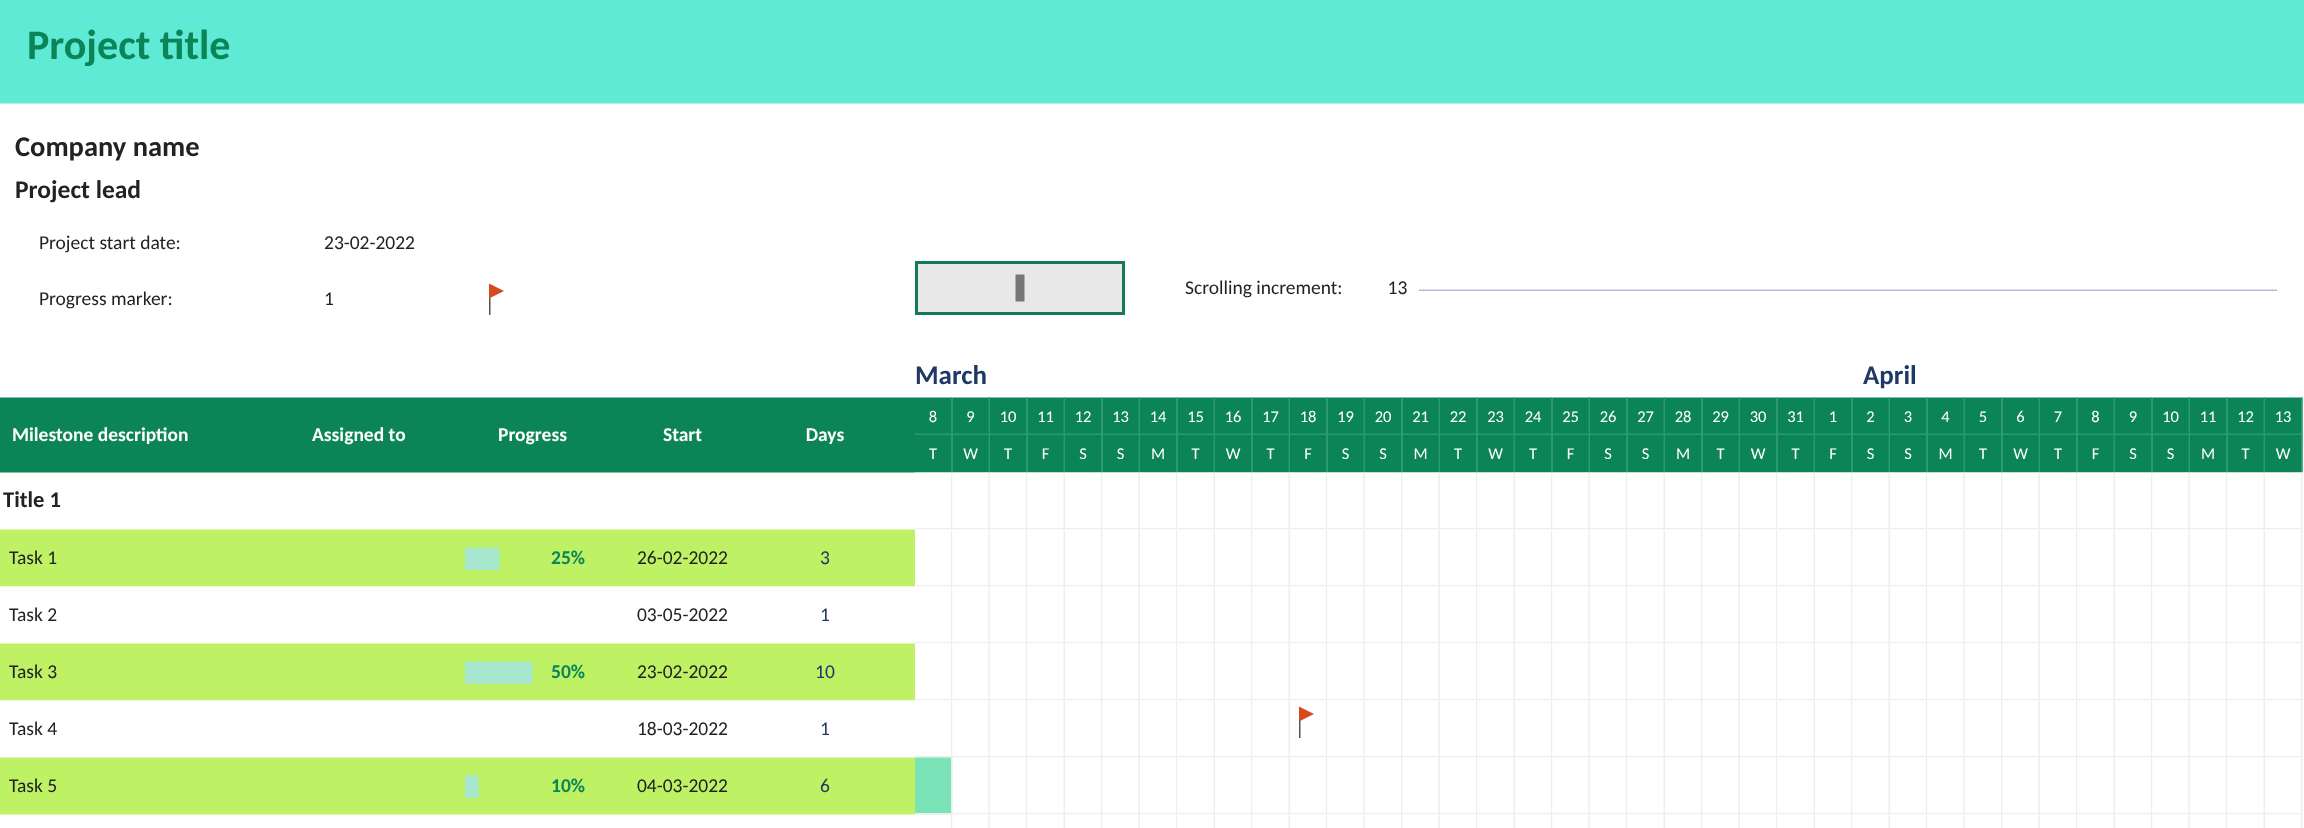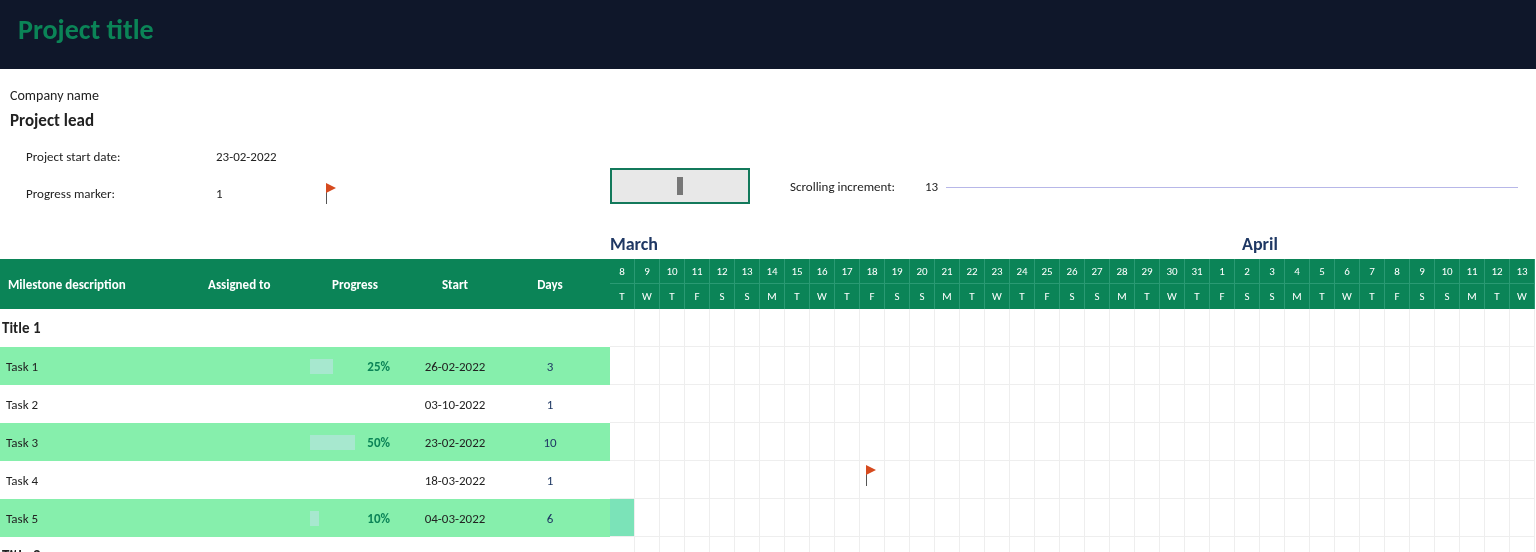--- a/index.html
+++ b/index.html
@@ -1,20 +1,20 @@
 <!DOCTYPE html>
 <html><head>
 <meta charset="utf-8">
 <style>
   * { box-sizing: border-box; margin: 0; padding: 0; }
   body { font-family: "Segoe UI", Calibri, Arial, sans-serif; font-size: 13px; color: #222; background: #fff; width: 1536px; }
-  .title-bar { background: #0f172a; padding: 12px 18px 22px 18px; }
+  .title-bar { background: #5eead4; padding: 12px 18px 22px 18px; }
   .project-title { color: #0b8457; font-size: 28px; font-weight: 700; }
   .header-block { padding: 10px 18px 0 10px; }
-  .company-name { font-size: 14px; font-weight: 400; margin: 8px 0 6px 0; }
+  .company-name { font-size: 19px; font-weight: 700; margin: 8px 0 6px 0; }
   .project-lead { font-size: 17px; font-weight: 700; margin: 6px 0 18px 0; }
   .top-row { display: flex; align-items: center; }
   .meta-col { width: 600px; }
   .meta-row { display: flex; align-items: center; font-size: 13px; margin-bottom: 22px; margin-left: 16px; }
   .meta-label { width: 190px; }
   .meta-value { width: 110px; }
   .flag { width: 0; height: 0; border-top: 5px solid transparent; border-bottom: 5px solid transparent; border-left: 10px solid #d64a1e; position: relative; }
   .flagpole { display:inline-block; width:1px; height:14px; background:#555; position:relative; top:3px; }
   .flagwrap { display:inline-flex; align-items:flex-start; }
   .scroll-box { width: 140px; height: 36px; border: 2px solid #13795b; background: #e8e8e8; display:flex; align-items:center; justify-content:center; margin-right: 40px; }
@@ -40,21 +40,21 @@
   
   .date-head { display:flex; }
   .date-col { width: 25px; background:#0b8457; color:#fff; text-align:center; border-right:1px solid #2a9a73; }
   .date-num { height:25px; line-height:25px; font-size:11px; border-bottom:1px solid #2a9a73; }
   .date-wd { height:25px; line-height:25px; font-size:11px; }
   
   
   .body-row { display:flex; height:38px; align-items:stretch; }
   .left-cells { width:610px; display:flex; align-items:center; position:relative; }
   .sec-title .left-cells { font-weight:700; font-size:15px; padding-left:2px; }
-  .task .left-cells { background:#86efac; }
+  .task .left-cells { background:#bef264; }
   .task.alt .left-cells { background:#fff; }
   .lc { font-size:13px; }
   .lc-desc { width:200px; padding-left:6px; }
   .lc-assigned { width:110px; }
   .lc-prog { width:90px; text-align:right; font-weight:700; color:#0b8457; position:relative; padding-right:10px;padding-left:25px; }
   .prog-bar { position:absolute; left:0; top:0; bottom:0; background:#a7e8cf; }
   .prog-text { position:relative; z-index:2; }
   .lc-start { width:110px; text-align:center; }
   .lc-days { width:80px; text-align:center; color:#1f3864; }
   
@@ -357,21 +357,21 @@
         <div class="g-cell"></div>
         <div class="g-cell"></div>
         <div class="g-cell"></div>
       </div>
     </div>
     <div class="body-row task alt">
       <div class="left-cells">
         <div class="lc lc-desc">Task 2</div>
         <div class="lc lc-assigned"></div>
         <div class="lc lc-prog"></div>
-        <div class="lc lc-start">03-10-2022</div>
+        <div class="lc lc-start">03-05-2022</div>
         <div class="lc lc-days">1</div>
       </div>
       <div class="gantt-cells">
         <div class="g-cell"></div>
         <div class="g-cell"></div>
         <div class="g-cell"></div>
         <div class="g-cell"></div>
         <div class="g-cell"></div>
         <div class="g-cell"></div>
         <div class="g-cell"></div>

